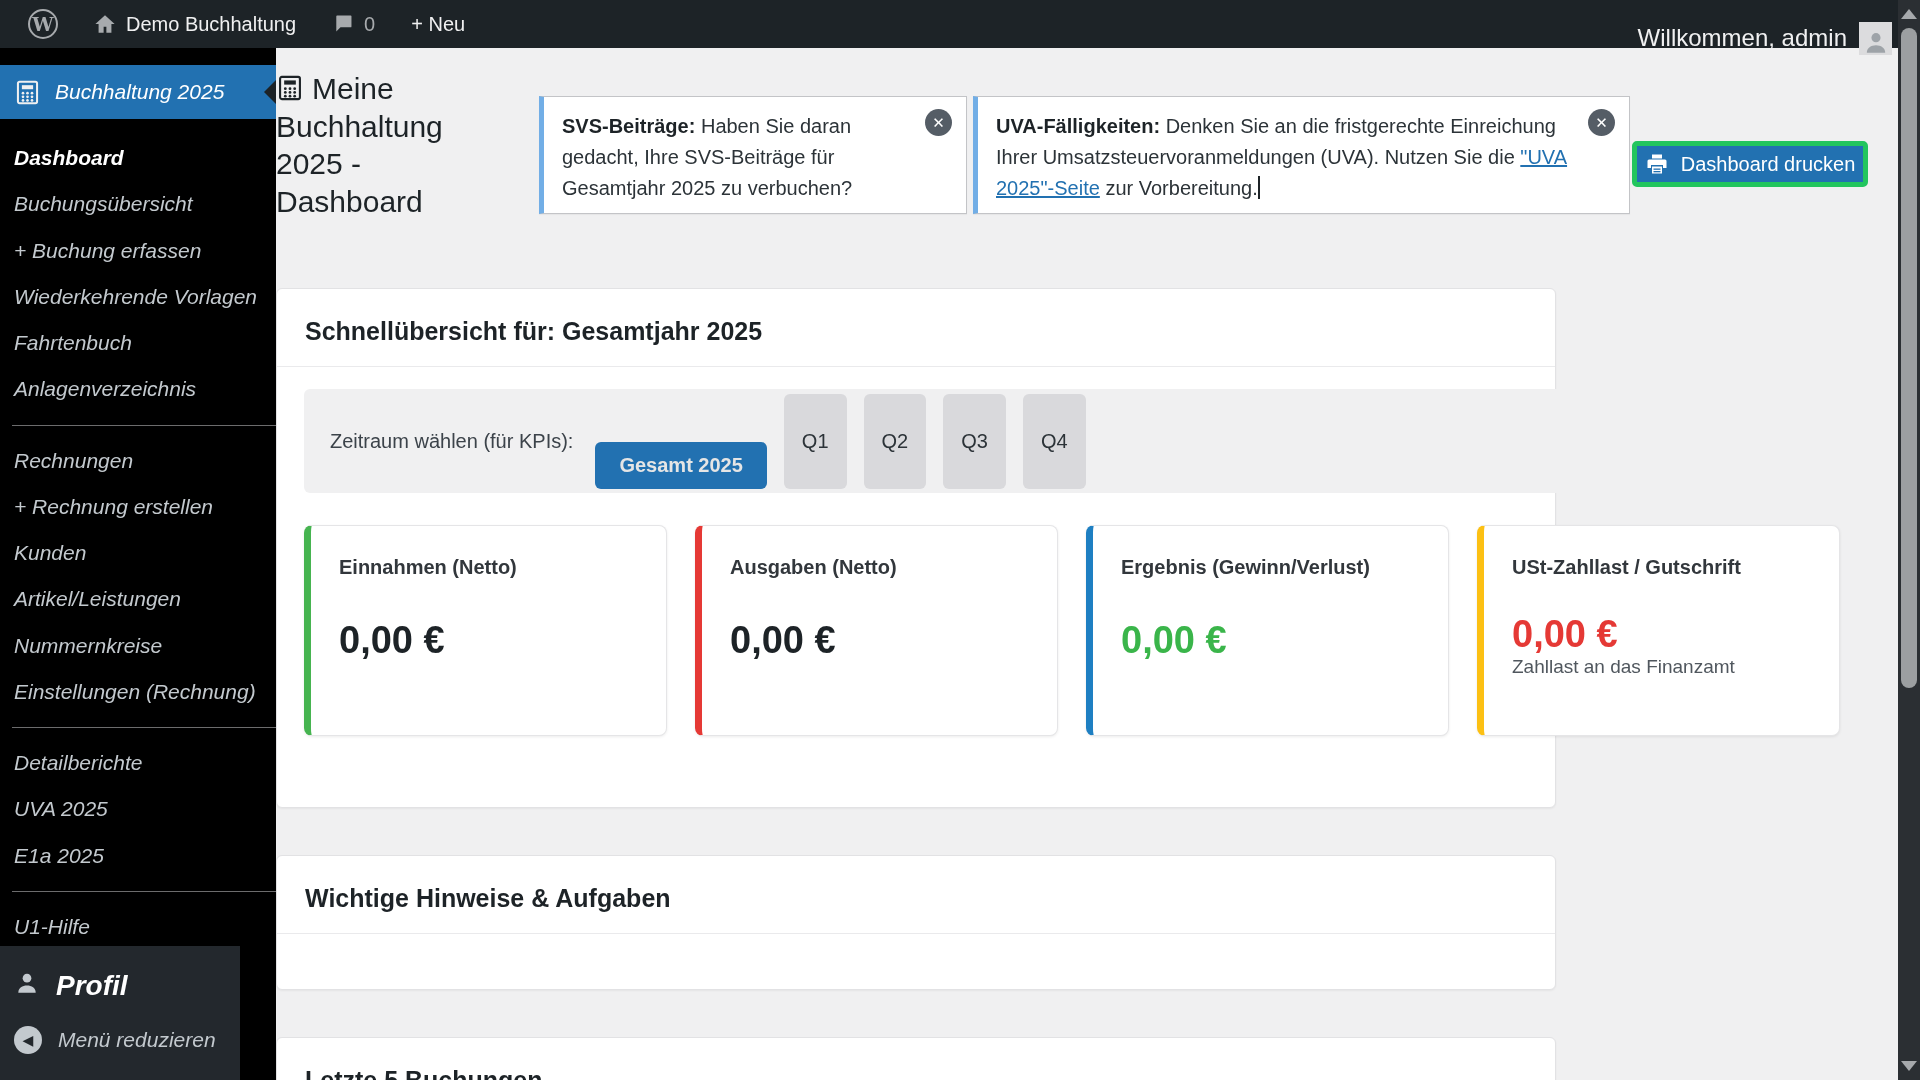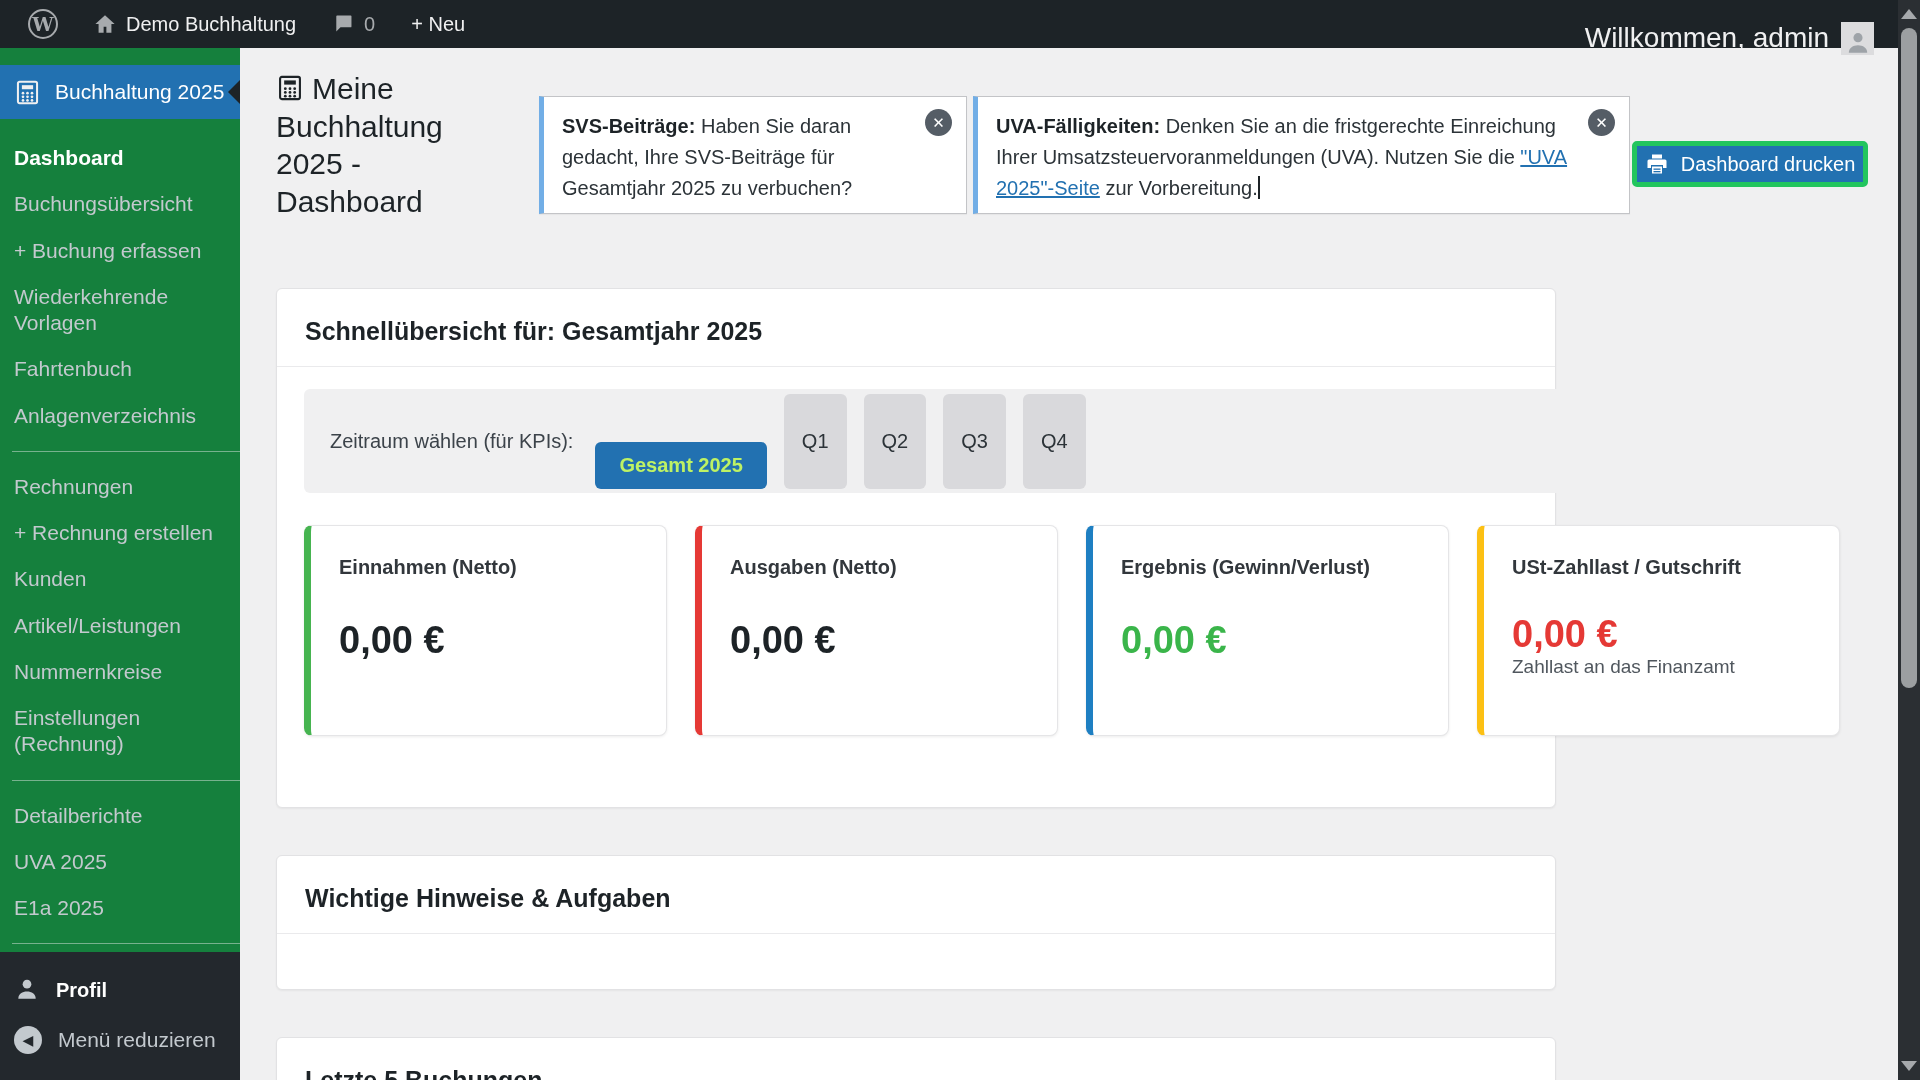--- a/index.html
+++ b/index.html
@@ -5,33 +5,33 @@
   * { margin:0; padding:0; box-sizing:border-box; }
   html,body { width:1920px; height:1080px; overflow:hidden; }
   body { font-family:"Liberation Sans","DejaVu Sans",sans-serif; background:#f0f0f1; color:#1d2327; position:relative; }
 
   
   .admin-bar { position:absolute; top:0; left:0; width:1898px; height:48px; background:#1d2327; display:flex; align-items:center; z-index:50; }
   .ab-left { display:flex; align-items:center; gap:8px; padding-left:14px; }
   .ab-item { display:flex; align-items:center; gap:10px; color:#f0f0f1; font-size:20px; padding:0 14px; height:48px; cursor:pointer; }
   .ab-item .ab-ic { color:#a7aaad; display:inline-flex; }
   .wp-logo { width:30px; height:30px; border-radius:50%; border:2px solid #a7aaad; color:#a7aaad; display:flex; align-items:center; justify-content:center; font-family:"DejaVu Serif",serif; font-size:19px; font-weight:bold; }
-  .ab-right { margin-left:auto; display:flex; align-items:center; gap:12px; padding-right:24px; color:#f0f0f1; font-size:28px;margin-top:28px; }
+  .ab-right { margin-left:auto; display:flex; align-items:center; gap:12px; padding-right:6px; color:#f0f0f1; font-size:24px;margin-top:28px; }
   .avatar { width:33px; height:33px; background:#dcdcde; display:flex; align-items:end; justify-content:center; overflow:hidden; }
 
   
-  .sidebar { position:absolute; top:48px; left:0; width:240px; height:1032px; background:#15803d; z-index:40; }
+  .sidebar { position:absolute; top:48px; left:0; width:276px; height:1032px; background:#000000; z-index:40;font-style:italic; }
   .menu-top { margin-top:17px; height:54px; background:#2271b1; display:flex; align-items:center; gap:14px; padding-left:14px; color:#fff; font-size:21px; position:relative; cursor:pointer; }
   .menu-top:after { content:""; position:absolute; right:0; top:50%; margin-top:-12px; border:12px solid transparent; border-right:12px solid #1d2327; }
   .submenu { list-style:none; padding:16px 0 0 0; }
   .submenu li { padding:10px 14px 10px 14px; font-size:21px; color:#c3c9ce; line-height:1.25; cursor:pointer; }
   .submenu li.current { color:#fff; font-weight:bold; }
   .sb-divider { border:none; border-top:1px solid rgba(240,240,241,.45); margin:12px 0 12px 12px; }
   .sidebar-bottom { position:absolute; bottom:0; left:0; width:240px; background:#23282d; padding:12px 0 14px 0; }
-  .sb-profile { display:flex; align-items:flex-end; gap:16px; padding:12px 14px; color:#fff; font-size:20px; font-weight:bold; cursor:pointer; }
+  .sb-profile { display:flex; align-items:flex-start; gap:16px; padding:12px 14px; color:#fff; font-size:28px; font-weight:bold; cursor:pointer; }
   .sb-collapse { display:flex; align-items:center; gap:16px; padding:12px 14px; color:#c3c9ce; font-size:21px; cursor:pointer; }
   .collapse-circle { width:28px; height:28px; border-radius:50%; background:#c3c9ce; color:#23282d; display:flex; align-items:center; justify-content:center; font-size:14px; }
   .sb-profile .ic, .menu-top .ic { display:inline-flex; color:#f0f0f1; }
 
   
   .content { position:absolute; top:48px; left:240px; width:1658px; height:1032px; background:#f0f0f1; }
   .page-title { position:absolute; left:36px; top:22px; width:220px; font-size:30px; font-weight:400; color:#1d2327; line-height:1.25; }
   .page-title .ic { display:inline-flex; vertical-align:-3px; color:#1d2327; margin-right:8px; }
 
   .notice { position:absolute; top:48px; height:118px; background:#fff; border:1px solid #c3c4c7; border-left:5px solid #72aee6; box-shadow:0 1px 1px rgba(0,0,0,.04); padding:14px 56px 14px 18px; font-size:20px; color:#2c3338; line-height:1.55; }
@@ -49,21 +49,21 @@
   .panel h2 { font-size:25px; font-weight:bold; color:#1d2327; padding:28px 30px 20px 28px; }
   .panel .h-divider { border:none; border-top:1px solid #eaeaec; margin:0; }
   .panel-overview { top:240px; height:520px; }
   .panel-tasks { top:807px; height:135px; }
   .panel-recent { top:989px; height:240px; }
 
   .period-box { position:absolute; left:27px; top:100px; width:1533px; height:104px; background:#f0f0f1; border-radius:6px; display:flex; align-items:center; padding-left:26px; gap:22px; }
   .period-label { font-size:20px; color:#3c434a; }
   .period-btns { display:flex; gap:17px; }
   .pbtn { border:none; border-radius:6px; font-family:inherit; font-size:20px; cursor:pointer; padding:12px 18px; background:#d9d9dc; color:#2c3338; min-width:56px; }
-  .pbtn.active { background:#2271b1; color:#bef264; font-weight:bold; padding:12px 24px;margin-top:48px; }
+  .pbtn.active { background:#2271b1; color:#e5e5e5; font-weight:bold; padding:12px 24px;margin-top:48px; }
 
   .kpi-row { position:absolute; left:27px; top:236px; display:flex; gap:28px; }
   .kpi-card { width:363px; height:211px; background:#fff; border:1px solid #e5e5e7; border-left:7px solid #888; border-radius:8px; box-shadow:0 1px 3px rgba(0,0,0,.08); padding:30px 0 0 28px; }
   .kpi-label { font-size:20px; font-weight:600; color:#32373c; }
   .kpi-value { font-size:38px; font-weight:bold; margin-top:40px; }
   .kpi-caption { font-size:19px; color:#50575e; }
 
   
   .scrollbar { position:absolute; top:0; right:0; width:22px; height:1080px; background:#2b2f33; z-index:60; }
   .sb-arrow { position:absolute; left:50%; transform:translateX(-50%); width:0; height:0; border-left:8px solid transparent; border-right:8px solid transparent; cursor:pointer; }

